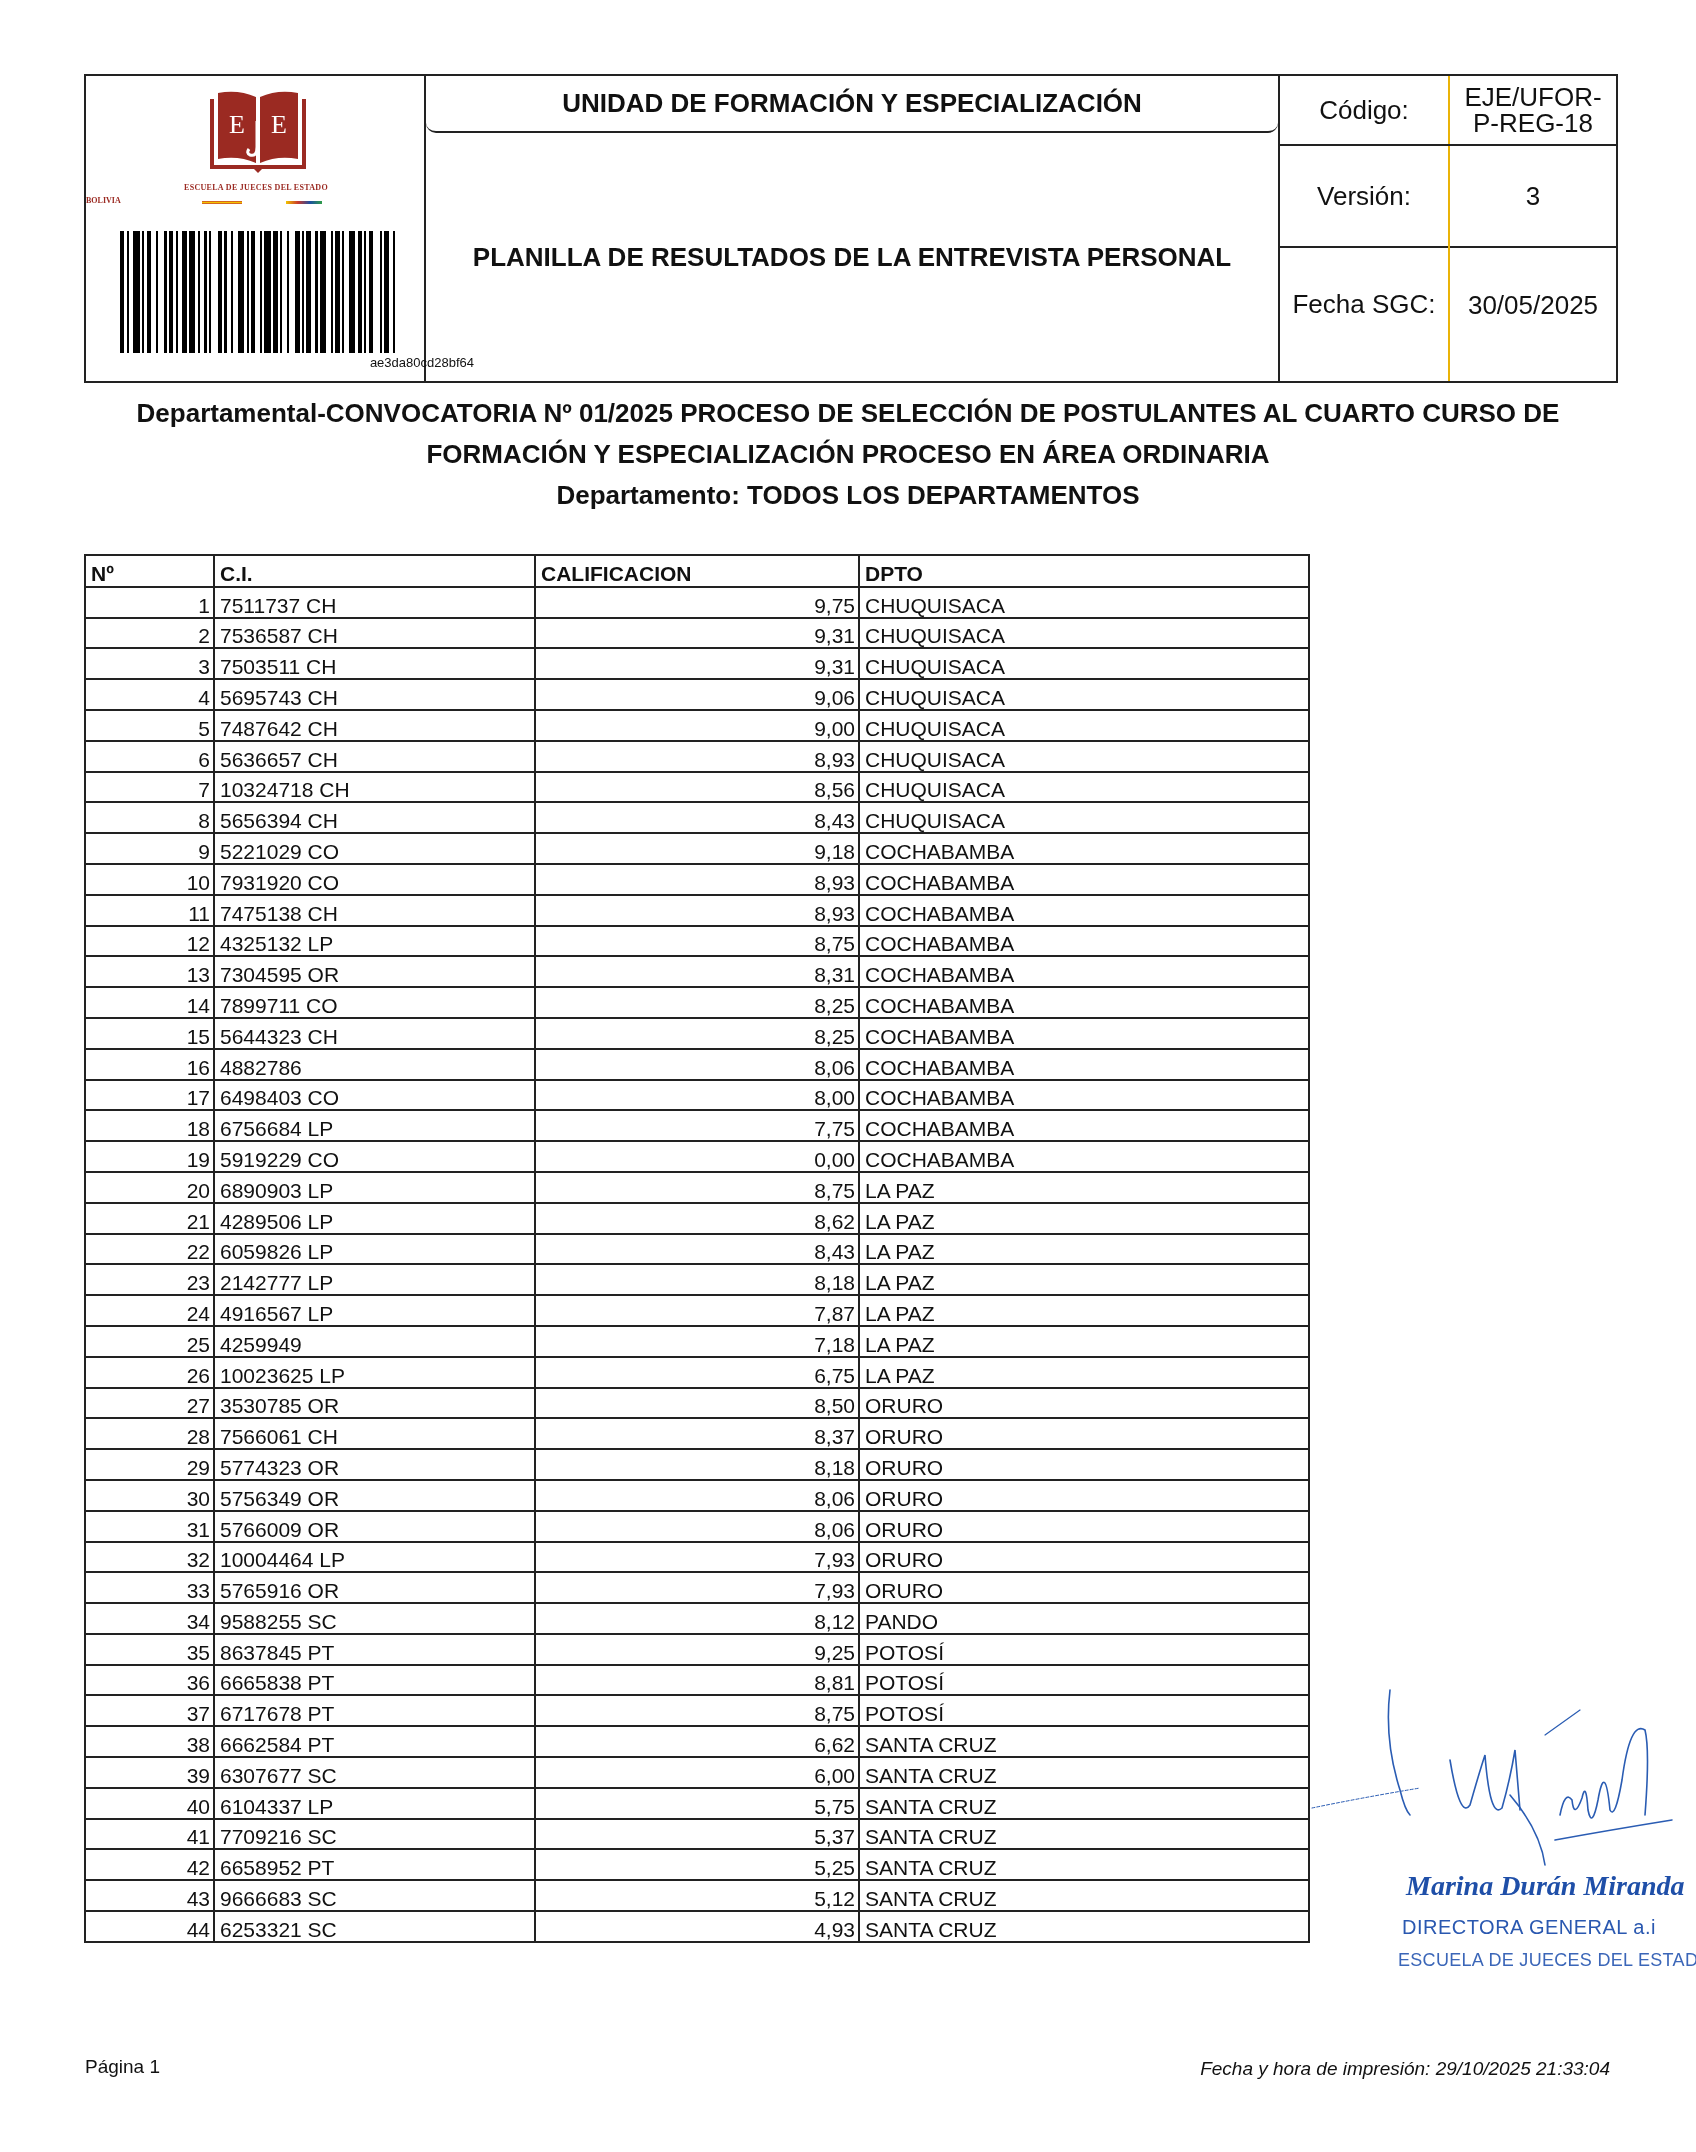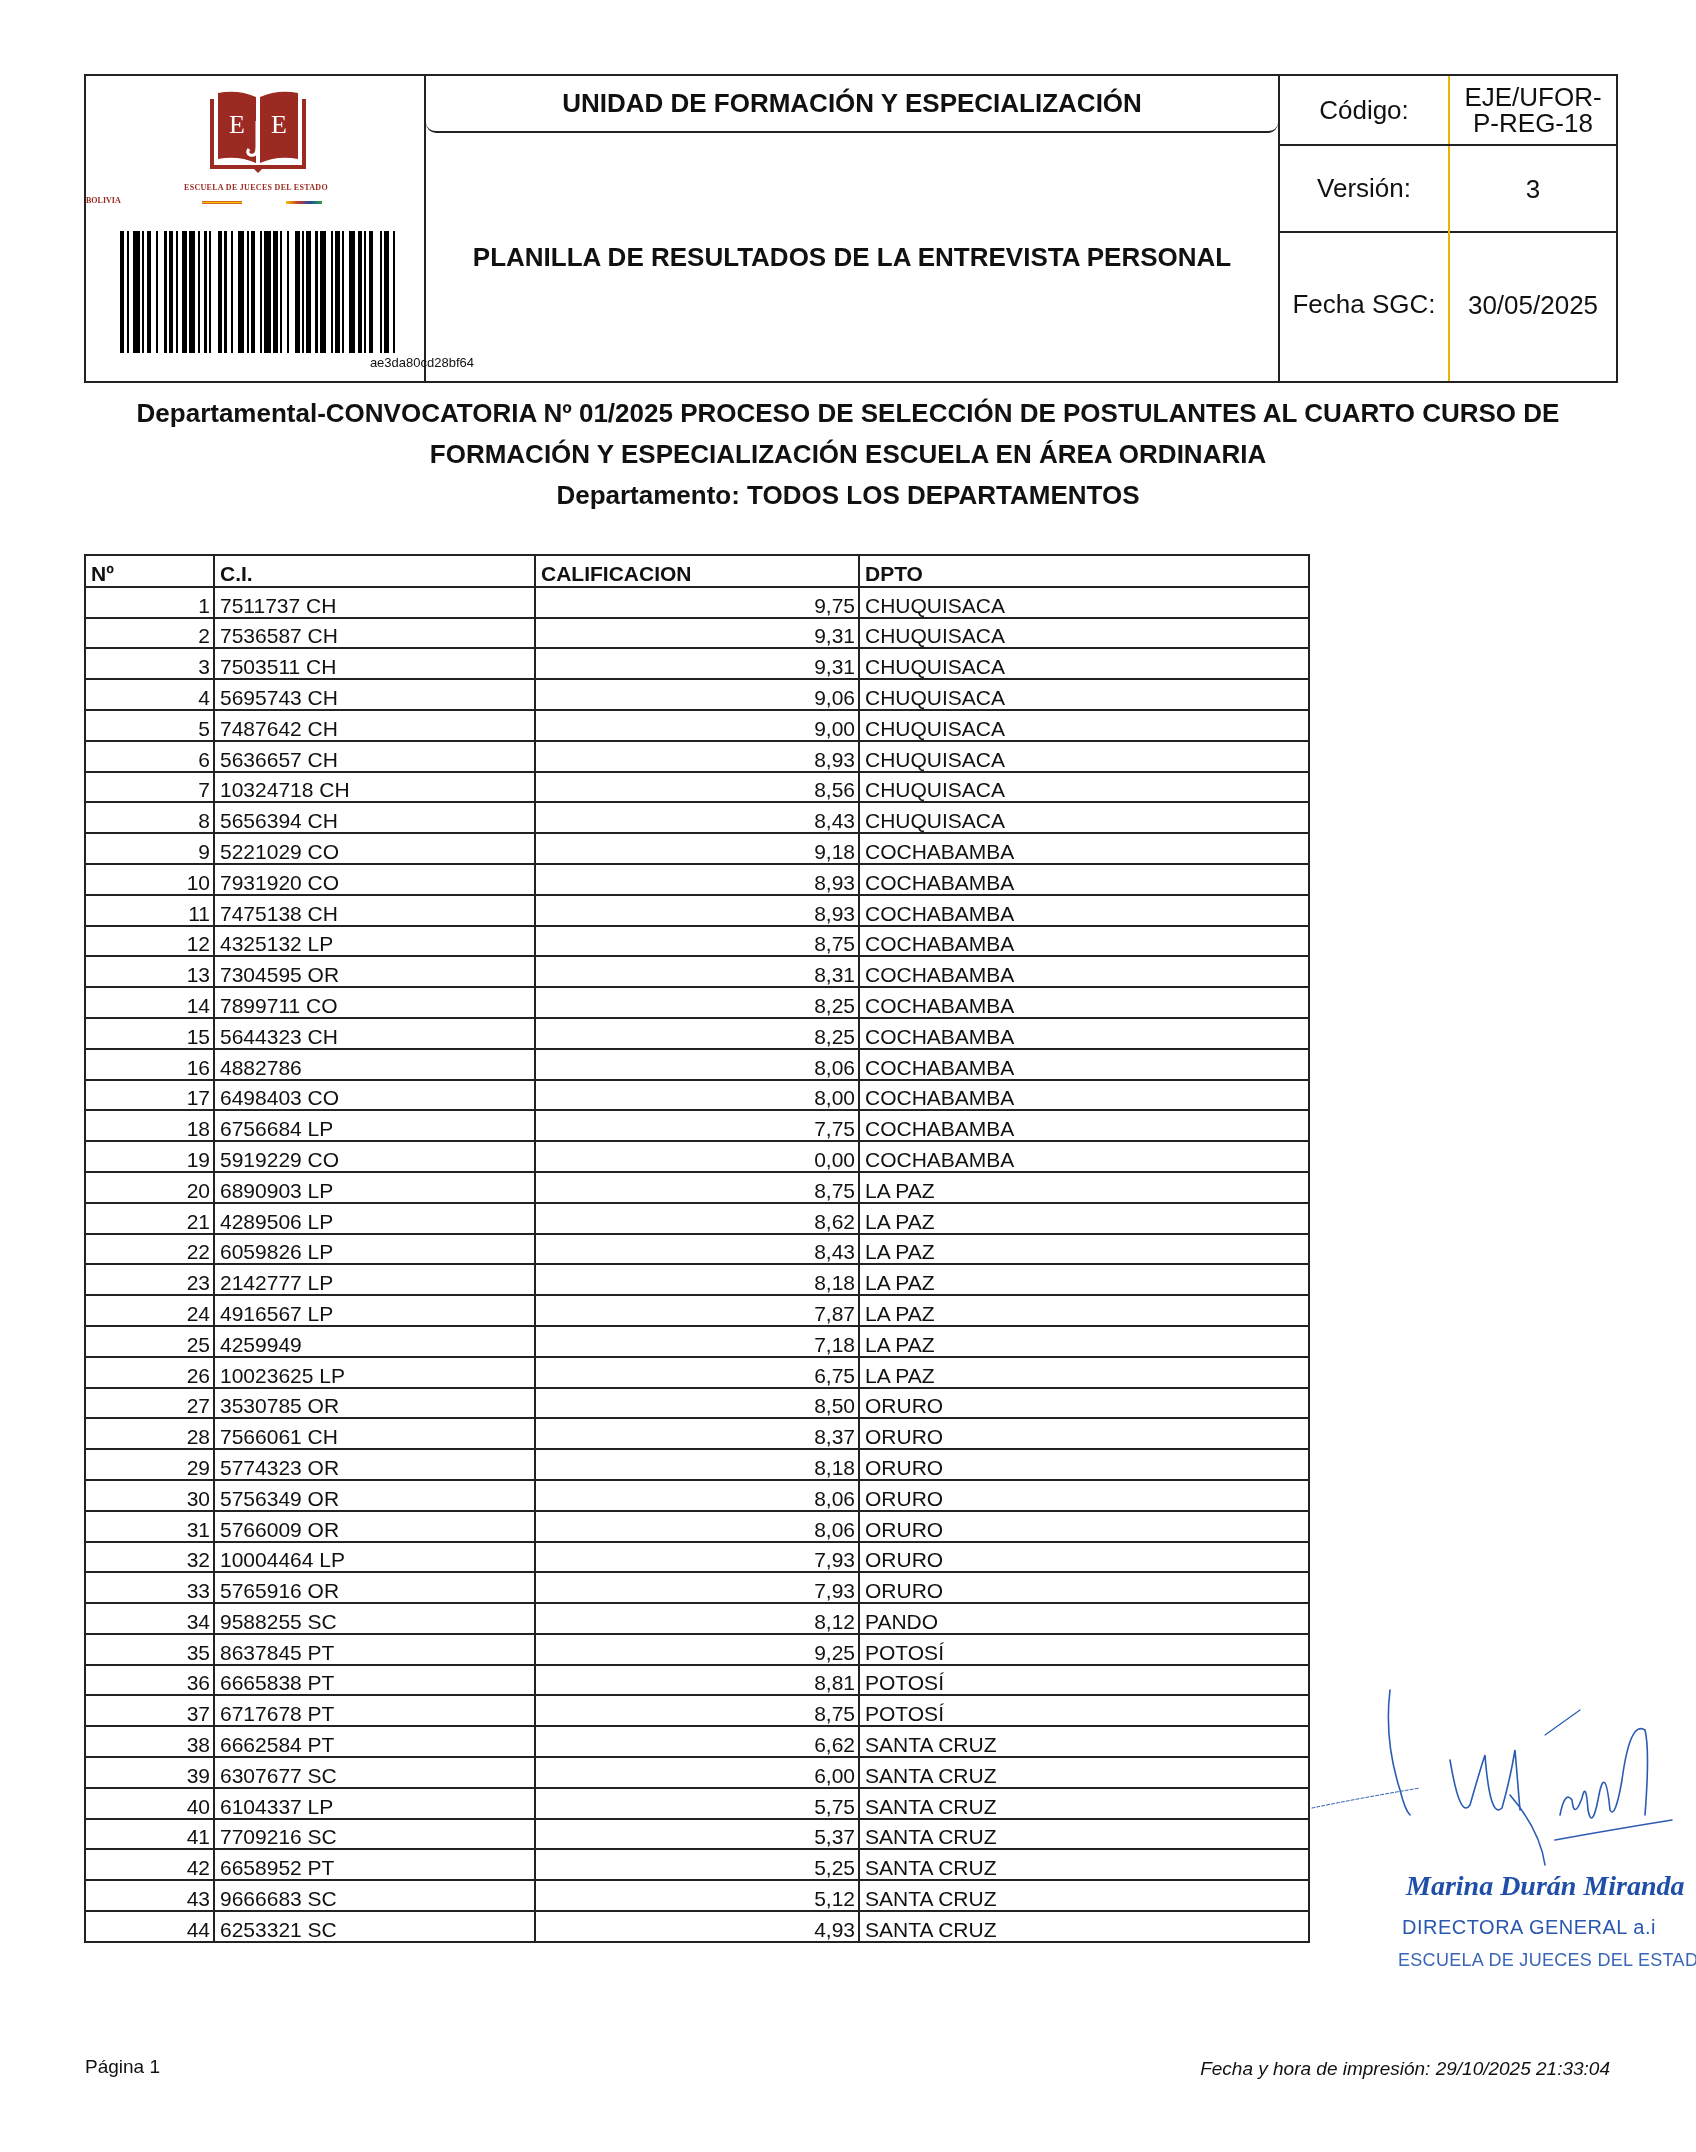--- a/index.html
+++ b/index.html
@@ -147,33 +147,33 @@
   <div id="title-cell" class="abs">
     <div id="unit-row" class="abs">UNIDAD DE FORMACIÓN Y ESPECIALIZACIÓN</div>
     <div id="plan-row" class="abs">PLANILLA DE RESULTADOS DE LA ENTREVISTA PERSONAL</div>
   </div>
 
   <div id="meta" class="abs">
     <div class="meta-row" style="top:0;height:70px;">
       <div class="meta-k">Código:</div>
       <div class="meta-v" style="padding:0 8px;">EJE/UFOR-P-REG-18</div>
     </div>
-    <div class="meta-row" style="top:70px;height:87px;">
+    <div class="meta-row" style="top:70px;height:102px;">
       <div class="meta-k">Versión:</div>
       <div class="meta-v">3</div>
     </div>
     <div class="meta-row" style="top:152px;height:153px;border-bottom:none;">
       <div class="meta-k">Fecha SGC:</div>
       <div class="meta-v">30/05/2025</div>
     </div>
   </div>
 </div>
 
 <div class="heading" style="top:398px;">Departamental-CONVOCATORIA Nº 01/2025 PROCESO DE SELECCIÓN DE POSTULANTES AL CUARTO CURSO DE</div>
-<div class="heading" style="top:439px;">FORMACIÓN Y ESPECIALIZACIÓN ESCUELA EN ÁREA ORDINARIA</div>
+<div class="heading" style="top:439px;">FORMACIÓN Y ESPECIALIZACIÓN PROCESO EN ÁREA ORDINARIA</div>
 <div class="heading" style="top:480px;">Departamento: TODOS LOS DEPARTAMENTOS</div>
 
 <table id="tbl">
   <colgroup>
     <col style="width:129px">
       <col style="width:321px">
       <col style="width:324px">
       <col style="width:450px">
   </colgroup>
   <thead>

